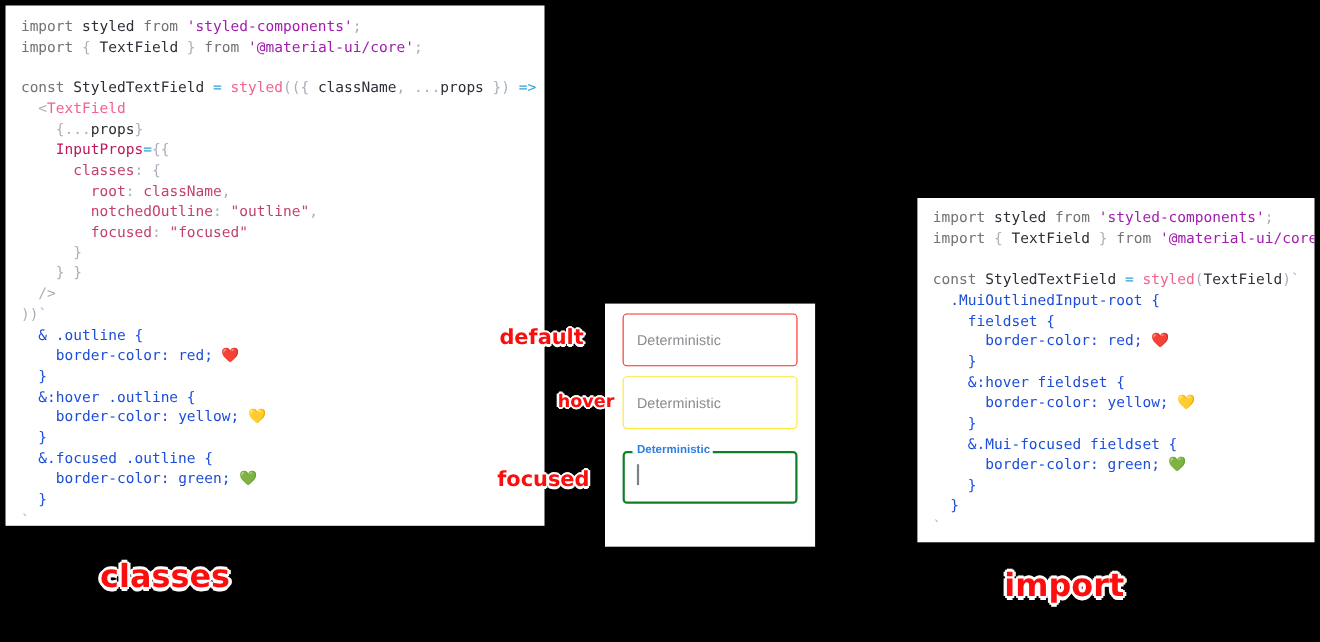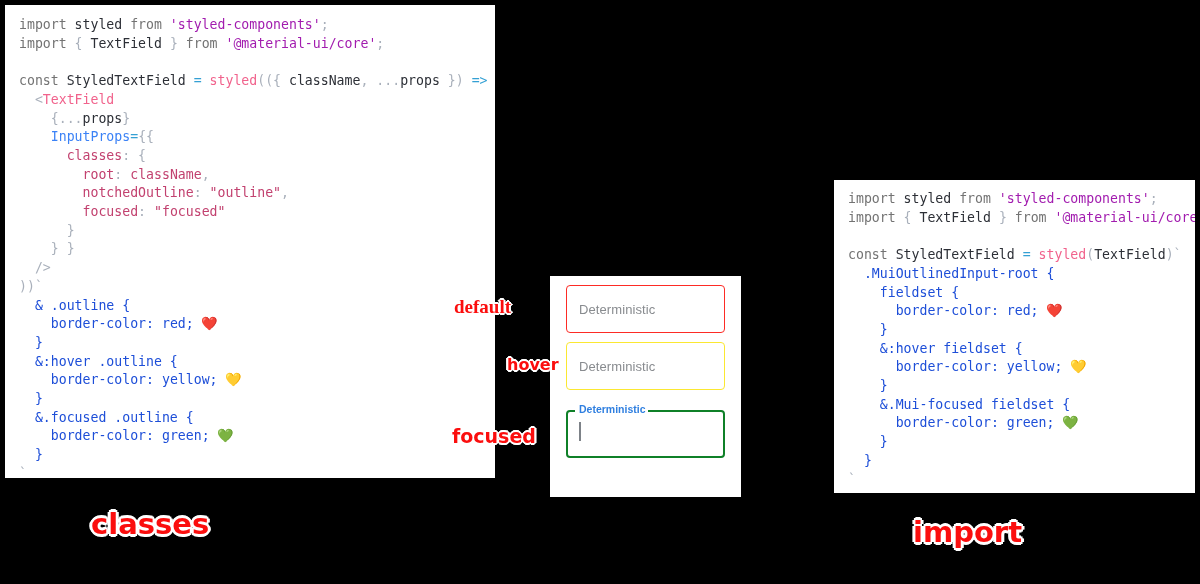--- a/index.html
+++ b/index.html
@@ -34,21 +34,21 @@
   .tk-kw    { color: #737373; }      
   .tk-plain { color: #2c2f36; }      
   .tk-str   { color: #a21caf; }      
   .tk-fn    { color: #f1628c; }      
   .tk-punct { color: #a9b0bb; }      
   .tk-prop  { color: #c2416f; }      
   .tk-val   { color: #c2416f; }      
   .tk-sel   { color: #1d4ed8; }      
   .tk-op    { color: #34a0d4; }      
   .tk-tag   { color: #f1628c; }      
-  .tk-attr  { color: #3b82f6; text-align: right; }      
+  .tk-attr  { color: #be185d; text-align: right; }      
   .tk-tick  { color: #a9b0bb; }
 
   
   #panel-classes {
     left: 5px;  top: 5px;
     width: 490px; height: 473px;
   }
   #panel-classes .code-block {
     font-size: 13.2px;
     padding: 11px 0 0 14px;
@@ -144,21 +144,21 @@
     position: absolute;
     font-family: "DejaVu Sans", sans-serif;
     font-weight: 700;
     color: #fb0e0e;
     white-space: nowrap;
     text-shadow:
        1.6px 0 0 #fff, -1.6px 0 0 #fff, 0 1.6px 0 #fff, 0 -1.6px 0 #fff,
        1.2px 1.2px 0 #fff, -1.2px 1.2px 0 #fff, 1.2px -1.2px 0 #fff, -1.2px -1.2px 0 #fff,
        2.2px 0 0 #fff, -2.2px 0 0 #fff, 0 2.2px 0 #fff, 0 -2.2px 0 #fff;
   }
-  #annot-default { left: 454px; top: 296px; font-size: 19px; font-family: Liberation Serif, serif; }
+  #annot-default { left: 454px; top: 296px; font-size: 19px; }
   #annot-hover   { left: 472px; top: 355px; font-size: 16px; margin-left: 35px; }
   #annot-focused { left: 452px; top: 425px; font-size: 19px; }
 
   .caption {
     position: absolute;
     font-family: "DejaVu Sans", sans-serif;
     font-weight: 700;
     font-size: 29px;
     color: #fb0e0e;
     white-space: nowrap;

